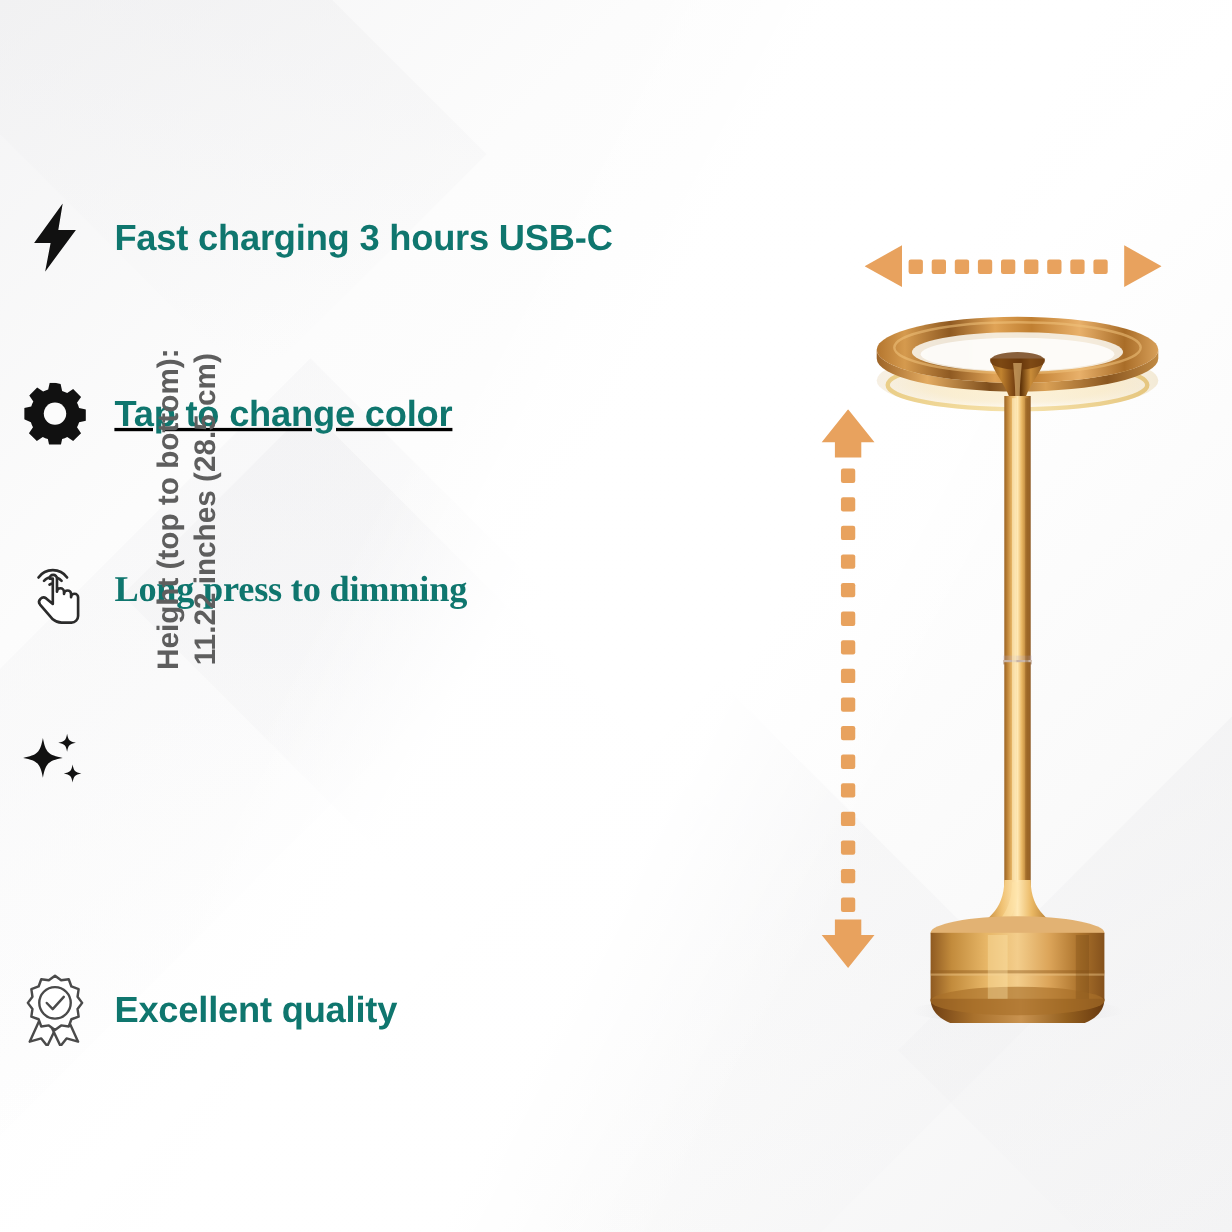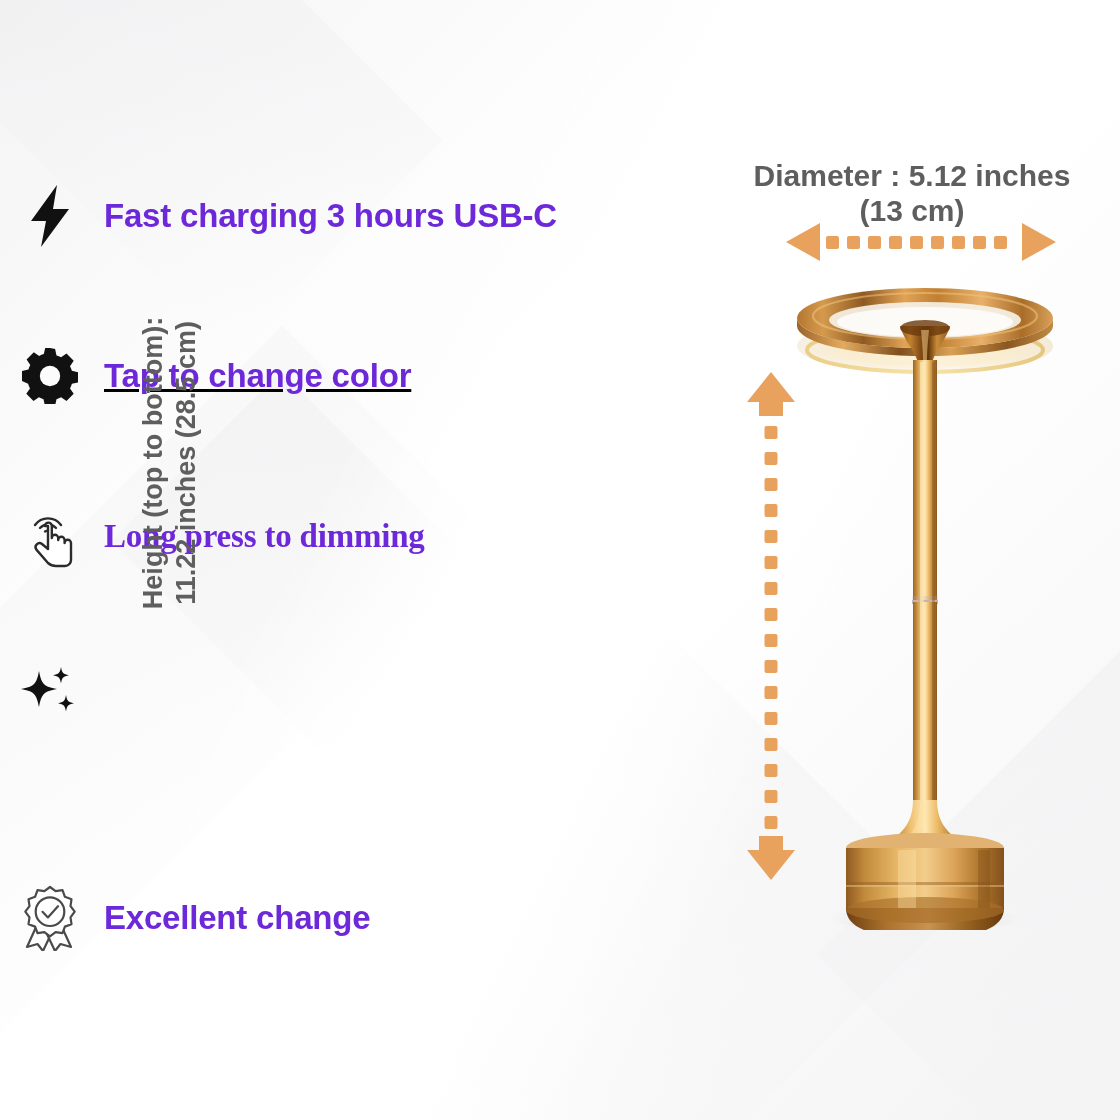--- a/index.html
+++ b/index.html
@@ -76,21 +76,21 @@
     min-width: 64px;
     height: 64px;
     display: flex;
     align-items: center;
     justify-content: center;
   }
   .feature-icon svg { display: block; }
   .feature-label {
     font-size: 33px;
     font-weight: bold;
-    color: #6d28d9;
+    color: #0f766e;
     line-height: 1.30;
     letter-spacing: -0.2px;
     white-space: pre-line;
   }
 
   .row-1 { top: 16px; }
   .row-2 { top: 176px; text-decoration: underline; }
   .row-3 { top: 336px; font-family: Liberation Serif, serif; }
   .row-4 { top: 490px; }
   .row-5 { top: 718px; }
@@ -213,29 +213,25 @@
         <svg width="60" height="66" viewBox="0 0 60 66">
           <g fill="none" stroke="#4a4a4a" stroke-width="2.2" stroke-linejoin="round" stroke-linecap="round">
             <path d="M17 40 L7 62 l10.5-3 5.5 7 9-19 Z" fill="#ffffff"></path>
             <path d="M41 40 L51 62 l-10.5-3 -5.5 7 -9-19 Z" fill="#ffffff"></path>
             <path d="M30 2 l5.6 4.2 6.9-1 2.4 6.6 6.6 2.4 -1 6.9 4.2 5.6 -4.2 5.6 1 6.9 -6.6 2.4 -2.4 6.6 -6.9-1 -5.6 4.2 -5.6-4.2 -6.9 1 -2.4-6.6 -6.6-2.4 1-6.9 -4.2-5.6 4.2-5.6 -1-6.9 6.6-2.4 2.4-6.6 6.9 1 Z" fill="#ffffff"></path>
             <circle cx="30" cy="26.7" r="14.3" fill="#ffffff"></circle>
             <path d="M22.5 26.8 l5.4 5.6 10.1-11.2"></path>
           </g>
         </svg>
       </span>
-      <span class="feature-label">Excellent change</span>
+      <span class="feature-label">Excellent quality</span>
     </div>
 
   </div>
 
-  <div class="dim-diameter">
-    <div class="dim-text">Diameter : 5.12 inches
-(13 cm)</div>
-  </div>
 
   <div class="hdim-arrow">
     <svg width="270" height="48" viewBox="0 0 270 48">
       <g fill="#e8a25e">
         <path d="M0 24 L34 5 L34 43 Z"></path>
         <path d="M270 24 L236 5 L236 43 Z"></path>
         <rect x="40" y="18" width="13" height="13" rx="2"></rect>
         <rect x="61" y="18" width="13" height="13" rx="2"></rect>
         <rect x="82" y="18" width="13" height="13" rx="2"></rect>
         <rect x="103" y="18" width="13" height="13" rx="2"></rect>

